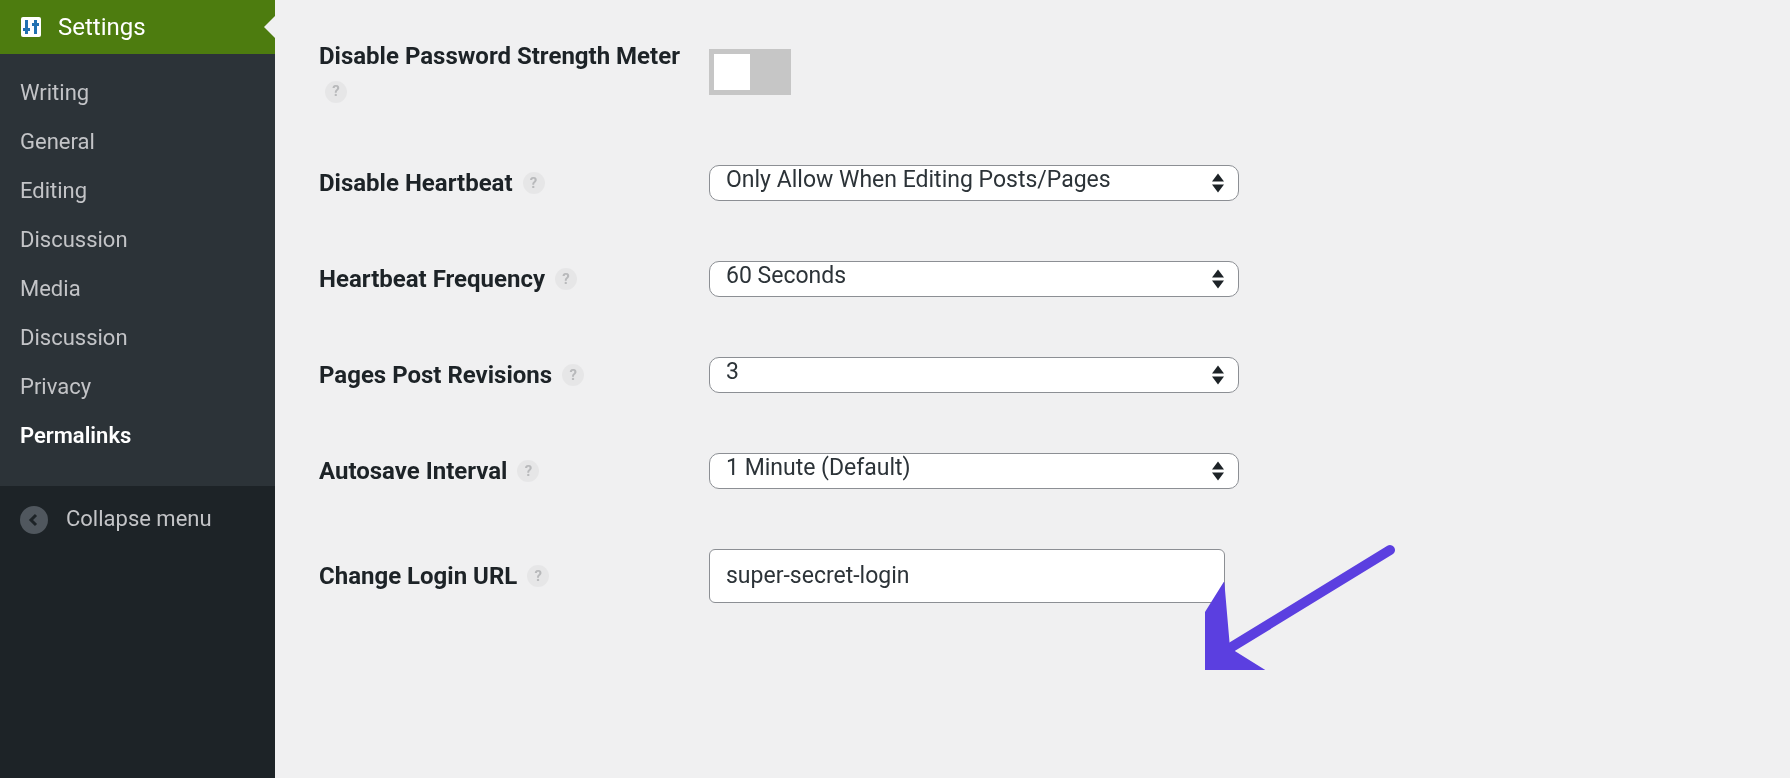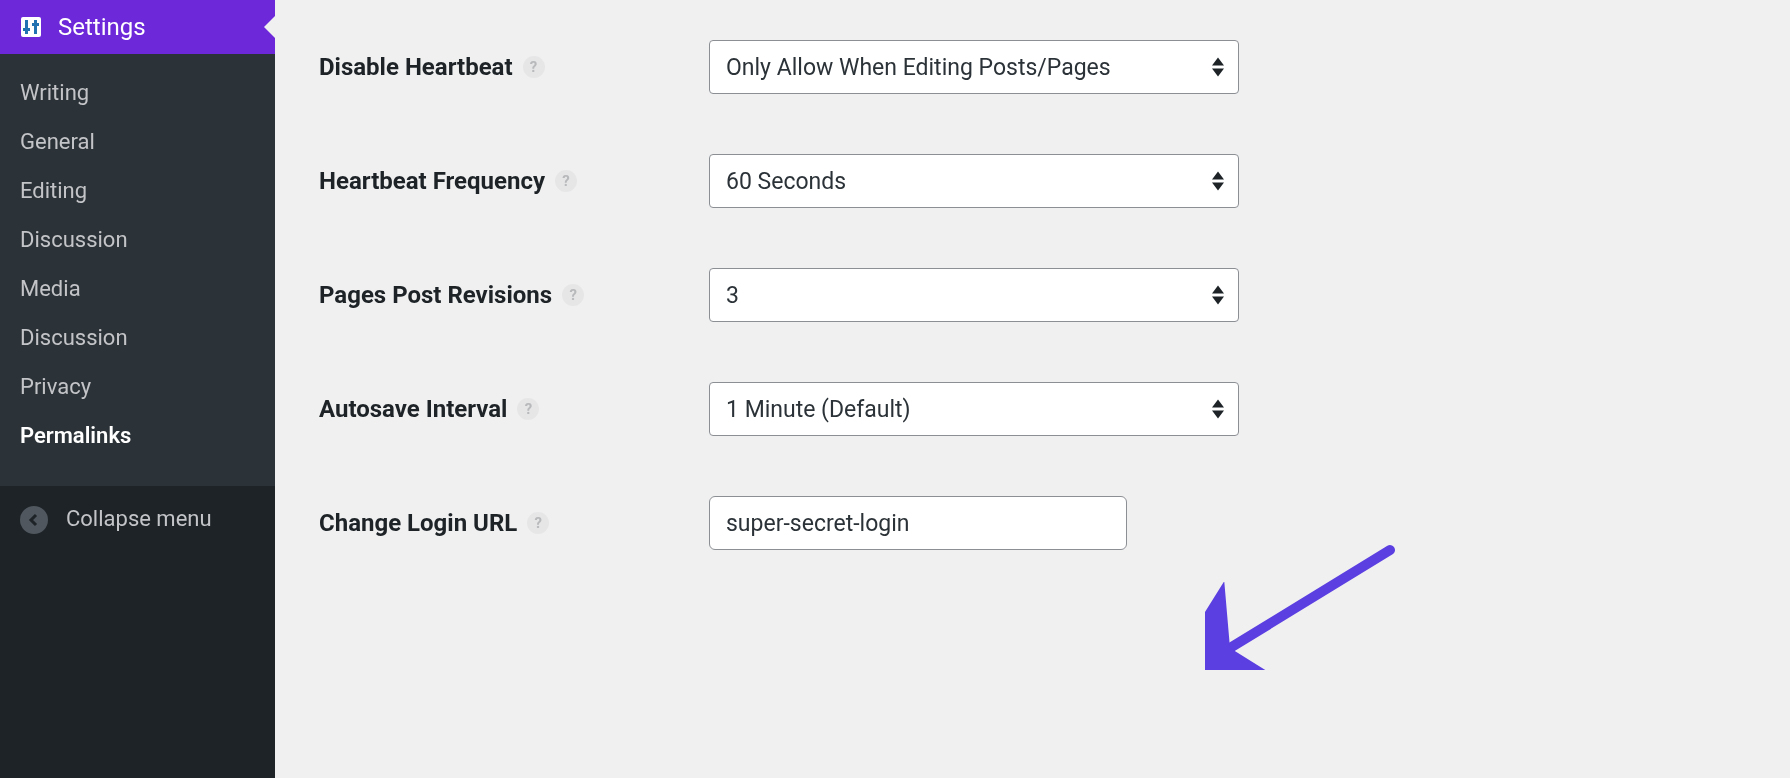--- a/index.html
+++ b/index.html
@@ -9,21 +9,21 @@
       display: flex;
       min-height: 100vh;
     }
     .sidebar {
       width: 275px;
       background: #1d2327;
       display: flex;
       flex-direction: column;
     }
     .sidebar-header {
-      background: #6d28d9;
+      background: #4d7c0f;
       color: #fff;
       padding: 13px 18px;
       display: flex;
       align-items: center;
       gap: 14px;
       position: relative;
     }
     .sidebar-header-icon {
       width: 26px;
       height: 26px;
@@ -134,29 +134,28 @@
     .toggle-knob {
       position: absolute;
       width: 36px;
       height: 36px;
       background: #fff;
       top: 5px;
       left: 5px;
     }
     .select {
       width: 530px;
-      height: 54px;
+      height: 36px;
       background: #fff;
       border: 1px solid #8c8f94;
-      border-radius: 4px;
+      border-radius: 10px;
       padding: 0 42px 0 16px;
       font-size: 23px;
       color: #2c3338;
       display: flex;
-      align-items: center;
       position: relative;
       cursor: pointer;
     }
     .select-caret {
       position: absolute;
       right: 14px;
       top: 50%;
       transform: translateY(-50%);
       display: flex;
       flex-direction: column;
@@ -168,21 +167,21 @@
       border-right: 6px solid transparent;
       border-bottom: 8px solid #1d2327;
     }
     .caret-down {
       width: 0; height: 0;
       border-left: 6px solid transparent;
       border-right: 6px solid transparent;
       border-top: 8px solid #1d2327;
     }
     .text-input {
-      width: 418px;
+      width: 516px;
       height: 54px;
       background: #fff;
       border: 1px solid #8c8f94;
       border-radius: 6px;
       padding: 0 16px;
       font-size: 23px;
       color: #2c3338;
       font-family: inherit;
     }
     .arrow-annotation {
@@ -223,20 +222,31 @@
       <svg width="14" height="14" viewBox="0 0 14 14">
           <path d="M9 2 L4 7 L9 12" fill="none" stroke="#1d2327" stroke-width="3"></path>
         </svg>
     </span>
     <span>Collapse menu</span>
   </div>
 </div>
 
 <div class="content">
 
+  <div class="form-row">
+    <div class="form-label wrap">
+      <span>Disable Password Strength Meter</span>
+      <span class="help-icon">?</span>
+    </div>
+    <div class="form-control">
+      <div class="toggle">
+        <div class="toggle-knob"></div>
+      </div>
+    </div>
+  </div>
 
   <div class="form-row">
     <div class="form-label">
       <span>Disable Heartbeat</span>
       <span class="help-icon">?</span>
     </div>
     <div class="form-control">
       <div class="select">
         <span>Only Allow When Editing Posts/Pages</span>
         <span class="select-caret">

